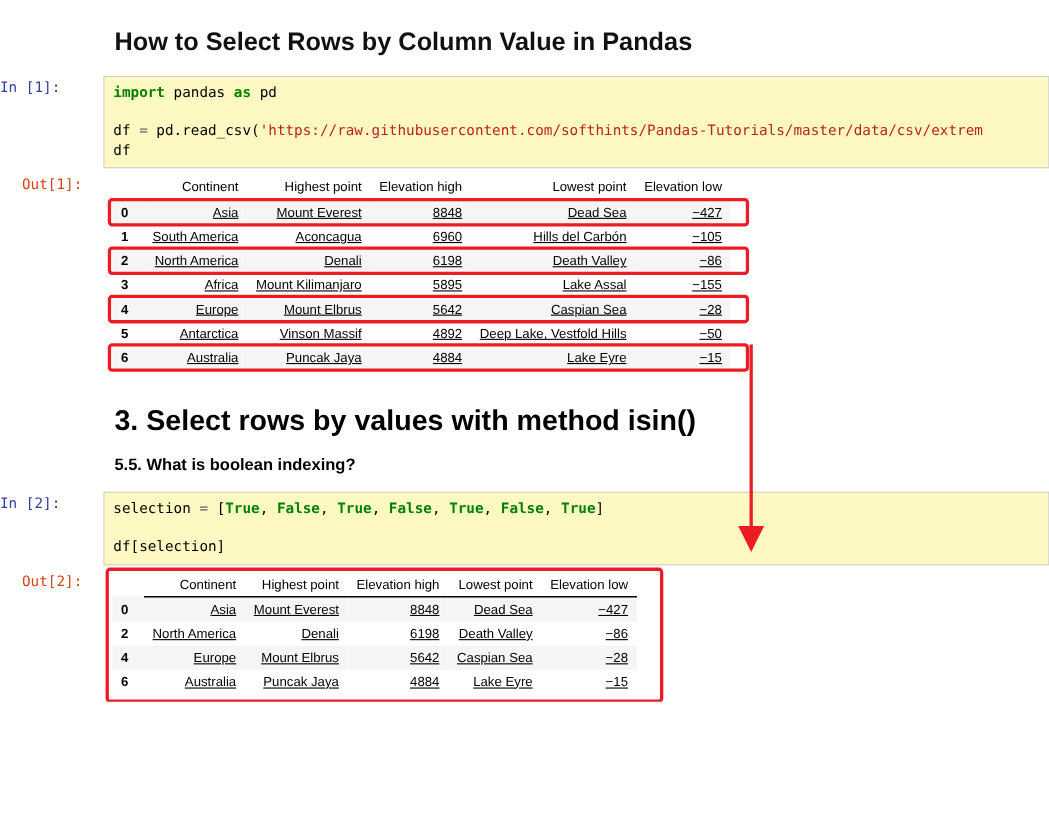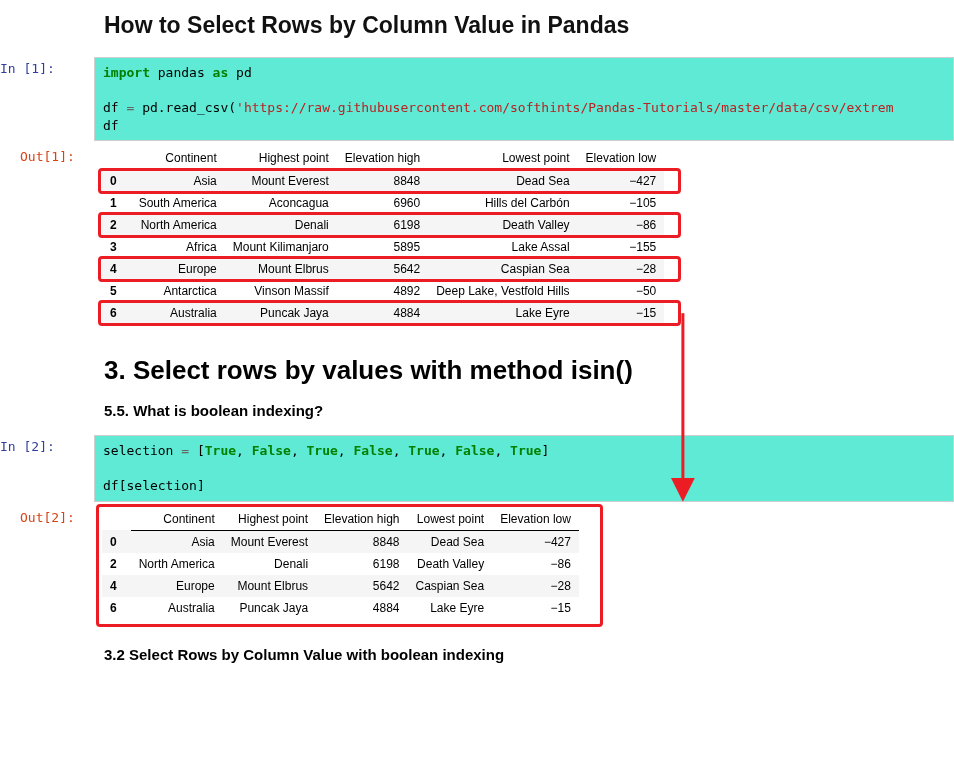--- a/index.html
+++ b/index.html
@@ -9,41 +9,41 @@
     font-size: 13px;
     color: #000;
     background: #fff;
   }
   .notebook {
     padding: 12px 0 0 0;
   }
   h2.title {
     font-size: 23px;
     font-weight: 700;
-    margin: 0 0 18px 104px;
+    margin: 12px 0 18px 104px;
     color: #111;
   }
   .cell {
     display: flex;
     align-items: flex-start;
     margin-bottom: 4px;
   }
   .prompt {
     width: 94px;
     min-width: 94px;
     padding: 4px 8px 0 0;
     font-family: "DejaVu Sans Mono", Menlo, Consolas, monospace;
     font-size: 13px;
     box-sizing: border-box;
   }
   .prompt.in { color: #303F9F; }
   .prompt.out { color: #D84315; padding-left: 20px; }
   .input-area {
     flex: 1;
-    background: #5eead4;
+    background: #fef9c3;
     border: 1px solid #cfcfcf;
     padding: 6px 8px;
     font-family: "DejaVu Sans Mono", Menlo, Consolas, monospace;
     font-size: 13px;
     line-height: 1.35;
     white-space: pre;
     overflow: hidden;
   }
   .output-area {
     flex: 1;
@@ -69,20 +69,21 @@
   table.df thead tr:first-child th:first-child {
     border: none;
   }
   table.df th.idx-head {
     border-bottom: 1px solid #000;
   }
   table.df td {
     text-align: right;
     padding: 4px 8px;
     white-space: nowrap;
+    text-decoration: underline;
   }
   table.df th.rowidx {
     font-weight: 700;
     text-align: right;
     padding: 4px 14px 4px 8px;
     border: none;
   }
   table.df tbody tr:nth-child(odd) td,
   table.df tbody tr:nth-child(odd) th.rowidx {
     background: #f5f5f5;
@@ -273,21 +274,20 @@
                 <td>Lake Eyre</td>
                 <td>−15</td>
               </tr>
             </tbody>
         </table>
         <div class="hl" id="hl-t2" style="left: 2px; top: -4px; width: 506.797px; height: 123px;"></div>
       </div>
     </div>
   </div>
 
-  <h4 class="sub" style="margin-top:24px; overflow:hidden; height:18px;">3.2  Select Rows by Column Value with boolean indexing</h4>
 
   <svg class="arrow-svg" id="arrow" width="954" height="522.828125" style="left: 0px; top: 0px;">
     <defs>
       <marker id="ah" markerWidth="8" markerHeight="8" refX="5" refY="4" orient="auto">
         <path d="M0,0 L8,4 L0,8 Z" fill="#ec1c24"></path>
       </marker>
     </defs>
     <path id="arrow-path" stroke="#ec1c24" stroke-width="3" fill="none" marker-end="url(#ah)" d="M 682.890625 313.1875 L 682.890625 492.828125"></path>
   </svg>
 </div>

